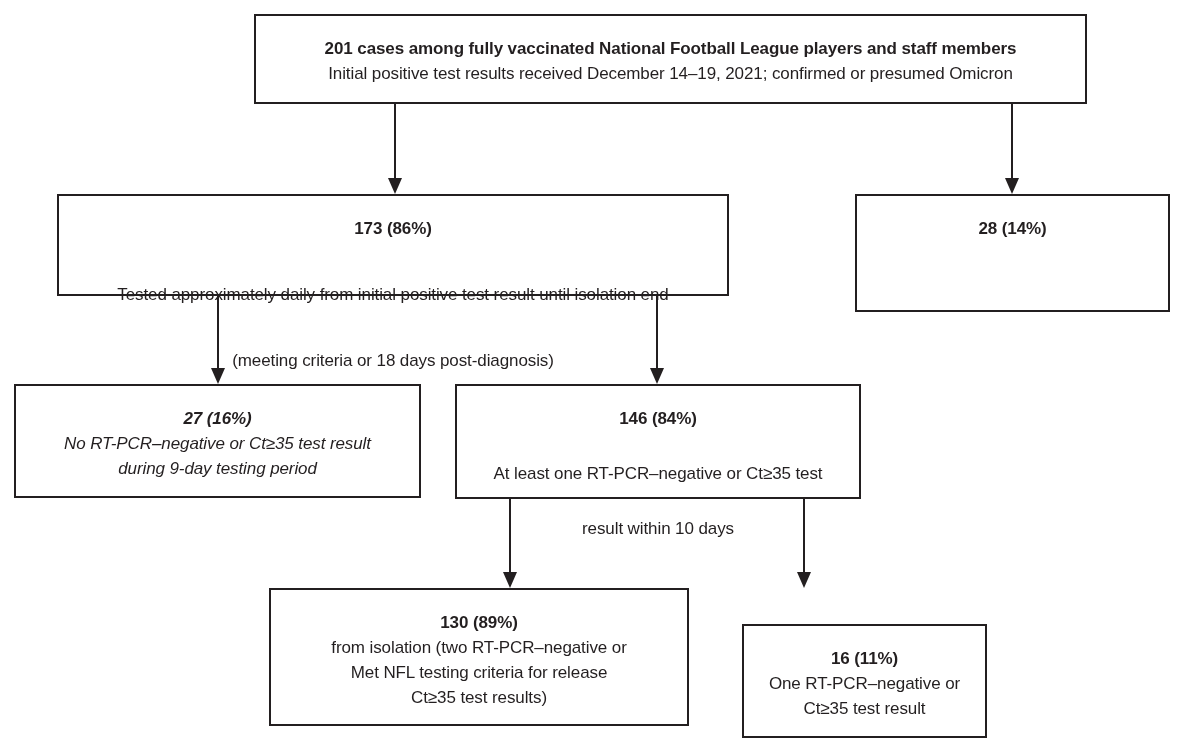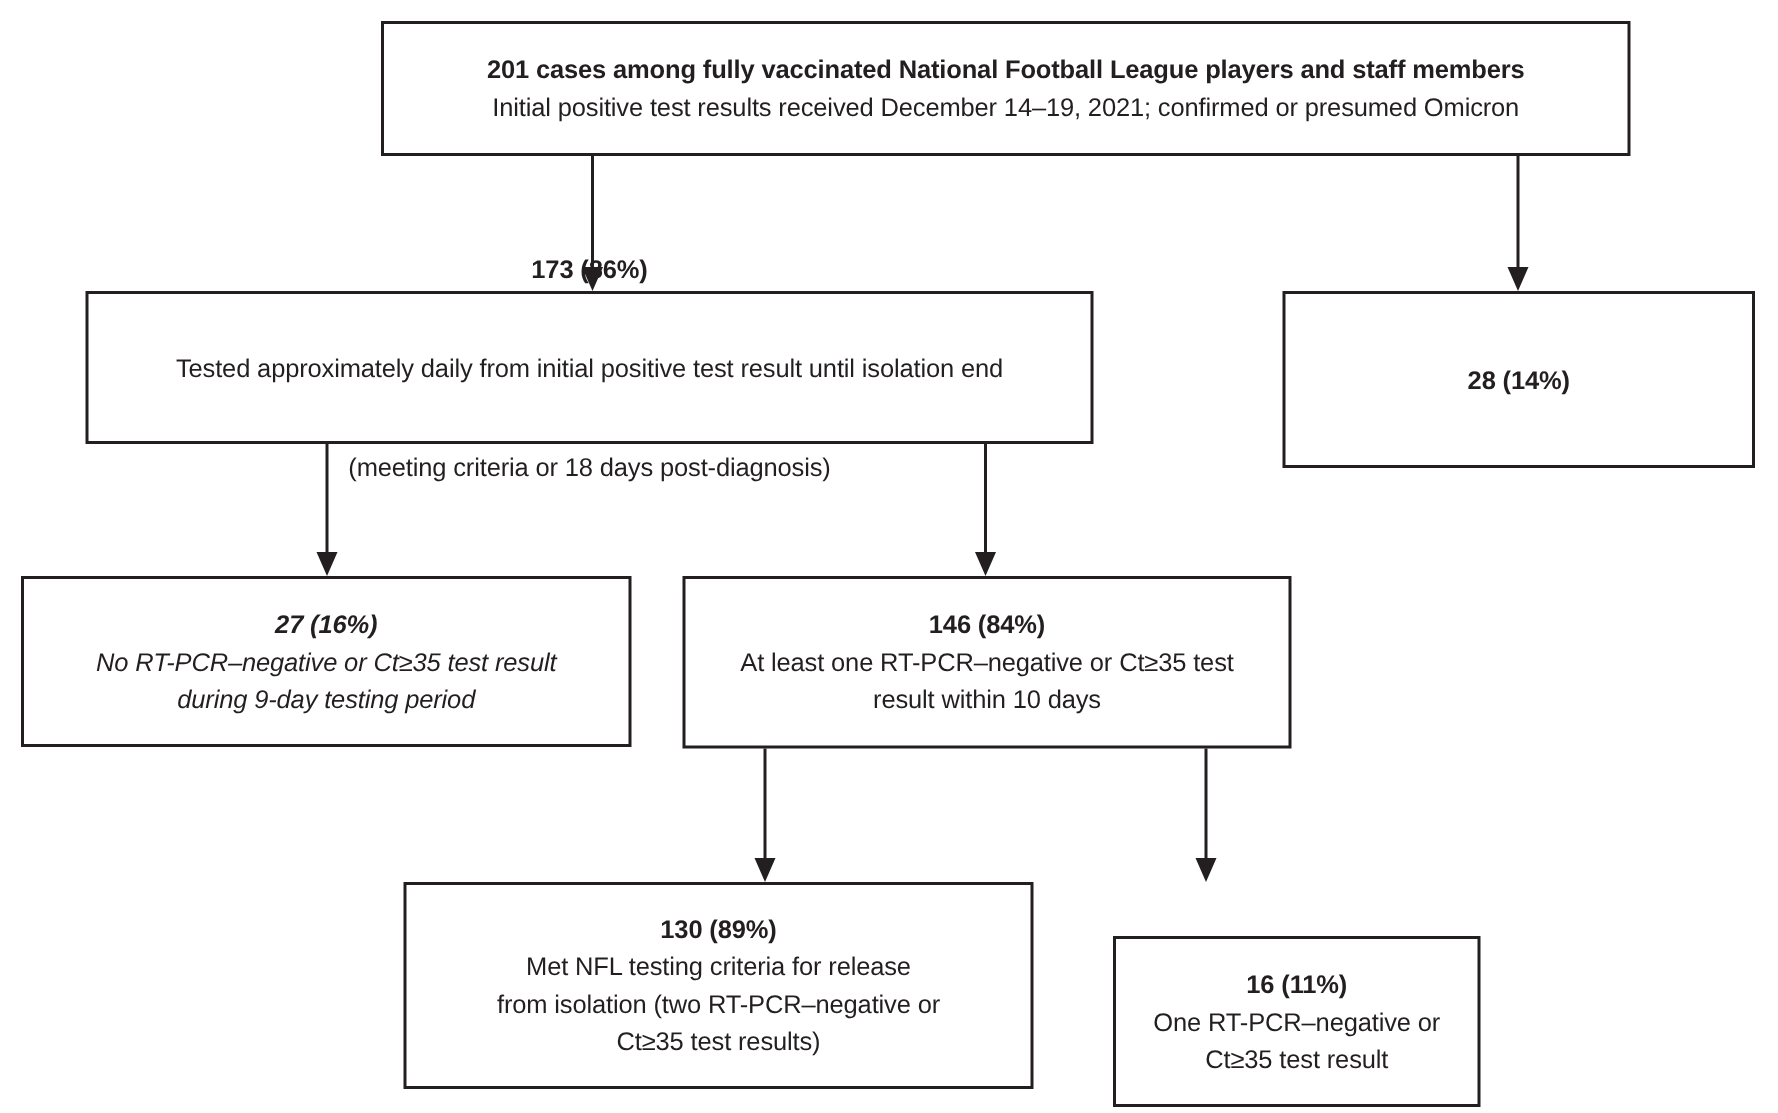--- a/index.html
+++ b/index.html
@@ -15,27 +15,27 @@
     font-family: "Liberation Sans", sans-serif;
     color: #231f20;
   }
   .node {
     position: absolute;
     box-sizing: border-box;
     border: 2.5px solid #231f20;
     background: #ffffff;
     display: flex;
     flex-direction: column;
-    justify-content: center;
+    justify-content: flex-start;
     align-items: center;
     text-align: center;
     font-size: 17px;
     line-height: 25px;
     letter-spacing: -0.1px;
-    padding: 8px 10px;
+    padding: 20px 10px;
   }
   .node .heading {
     font-weight: bold;
   }
   .arrow {
     position: absolute;
     width: 14px;
     display: flex;
     flex-direction: column;
     align-items: center;
@@ -51,21 +51,21 @@
     border-left: 7px solid transparent;
     border-right: 7px solid transparent;
     border-top: 16px solid #231f20;
   }
 
   
   #node-root         { left: 254px; top: 14px;  width: 833px; height: 90px;  }
   #node-tested-daily { left: 57px;  top: 194px; width: 672px; height: 102px; gap: 41px; }
   #node-not-frequent { left: 855px; top: 194px; width: 315px; height: 118px; }
   #node-no-negative  { left: 14px;  top: 384px; width: 407px; height: 114px; font-style: italic; }
-  #node-at-least-one { left: 455px; top: 384px; width: 406px; height: 115px; }
+  #node-at-least-one { left: 455px; top: 384px; width: 406px; height: 115px; gap: 30px; }
   #node-met-criteria { left: 269px; top: 588px; width: 420px; height: 138px; }
   #node-one-negative { left: 702px; top: 624px; width: 245px; height: 114px; margin-left: 40px; }
 
   
   #arrow-a { left: 388px;  top: 104px; height: 90px; }
   #arrow-b { left: 1005px; top: 104px; height: 90px; }
   #arrow-c { left: 211px;  top: 296px; height: 88px; }
   #arrow-d { left: 650px;  top: 296px; height: 88px; }
   #arrow-e { left: 503px;  top: 499px; height: 89px; }
   #arrow-f { left: 797px;  top: 499px; height: 89px; }
@@ -124,22 +124,22 @@
     <div class="arrow-line"></div>
     <div class="arrow-head"></div>
   </div>
   <div class="arrow" id="arrow-f">
     <div class="arrow-line"></div>
     <div class="arrow-head"></div>
   </div>
 
   <div class="node" id="node-met-criteria">
     <div class="heading">130 (89%)</div>
+    <div class="line">from isolation (two RT-PCR–negative or</div>
     <div class="line">Met NFL testing criteria for release</div>
-    <div class="line">from isolation (two RT-PCR–negative or</div>
     <div class="line">Ct≥35 test results)</div>
   </div>
 
   <div class="node" id="node-one-negative">
     <div class="heading">16 (11%)</div>
     <div class="line">One RT-PCR–negative or</div>
     <div class="line">Ct≥35 test result</div>
   </div>
 
 </div>

